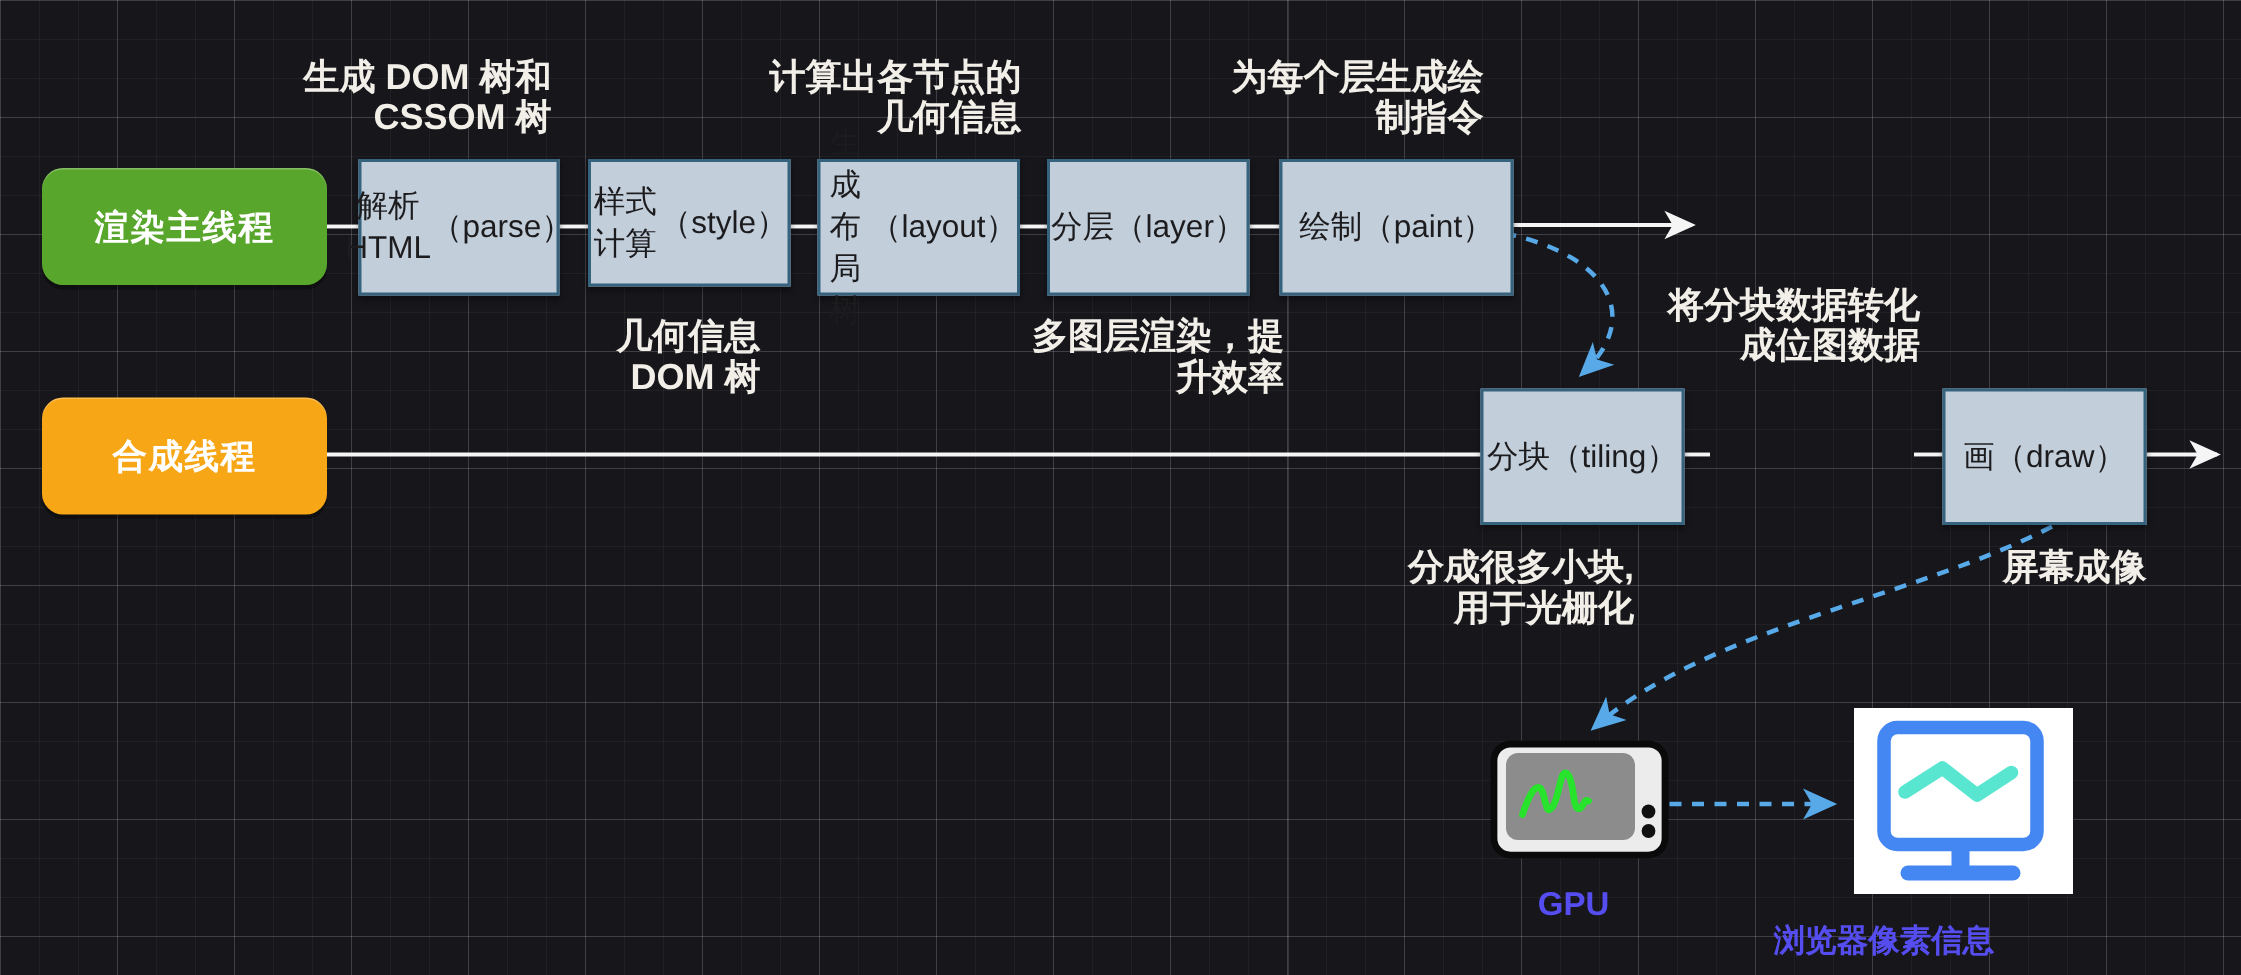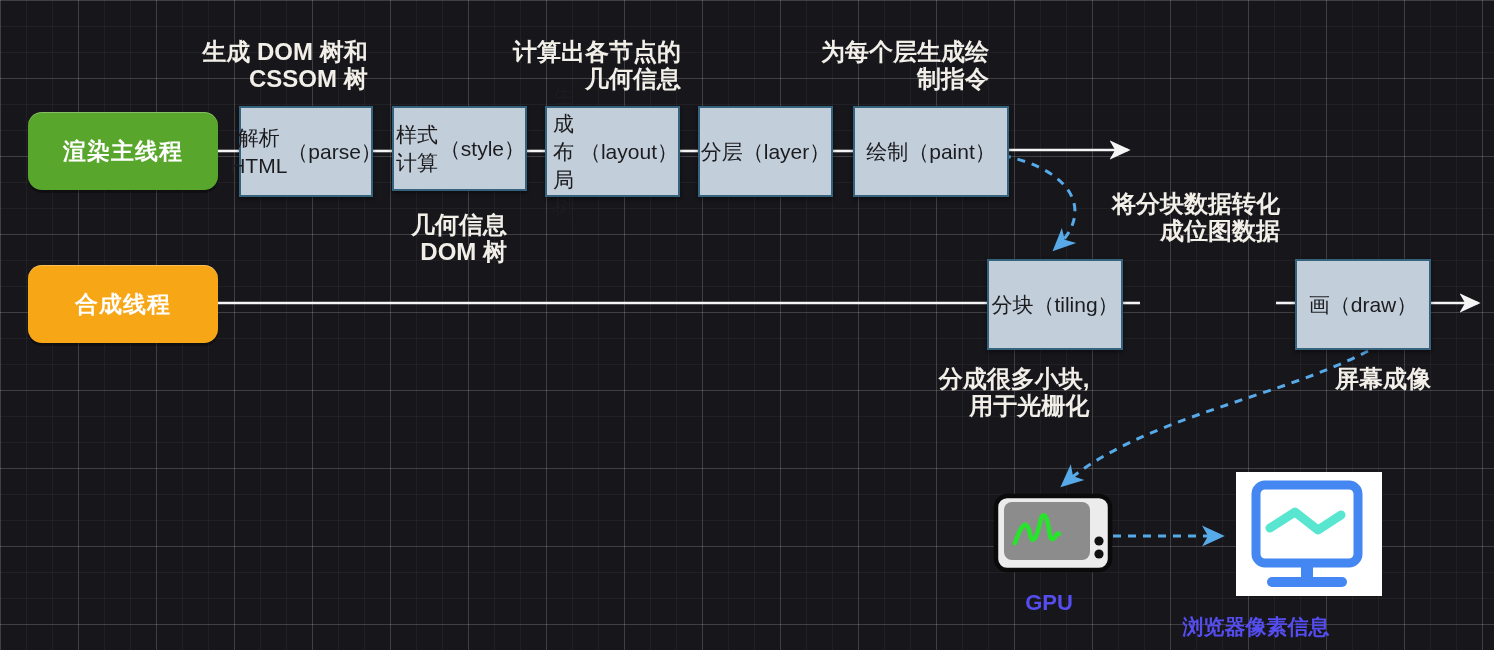--- a/index.html
+++ b/index.html
@@ -118,20 +118,24 @@
     <div>几何信息</div>
   </div>
   <div class="ann" style="left:905px;top:38px">
     <div>为每个层生成绘</div>
     <div>制指令</div>
   </div>
   <div class="ann" style="left:459px;top:211px">
     <div>几何信息</div>
     <div>DOM 树</div>
   </div>
+  <div class="ann" style="left:772px;top:211px">
+    <div>多图层渲染，提</div>
+    <div>升效率</div>
+  </div>
   <div class="ann" style="left:1196px;top:190px">
     <div>将分块数据转化</div>
     <div>成位图数据</div>
   </div>
   <div class="ann" style="left:1014px;top:365px">
     <div>分成很多小块,</div>
     <div>用于光栅化</div>
   </div>
   <div class="ann" style="left:1383px;top:365px">
     <div>屏幕成像</div>

